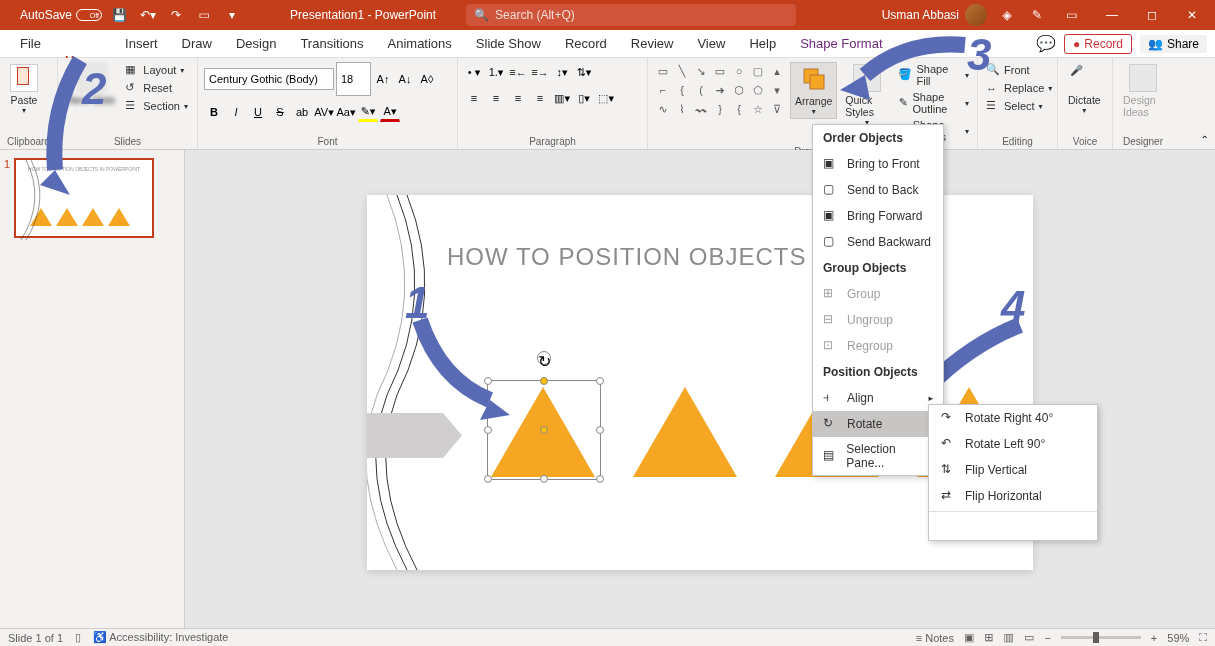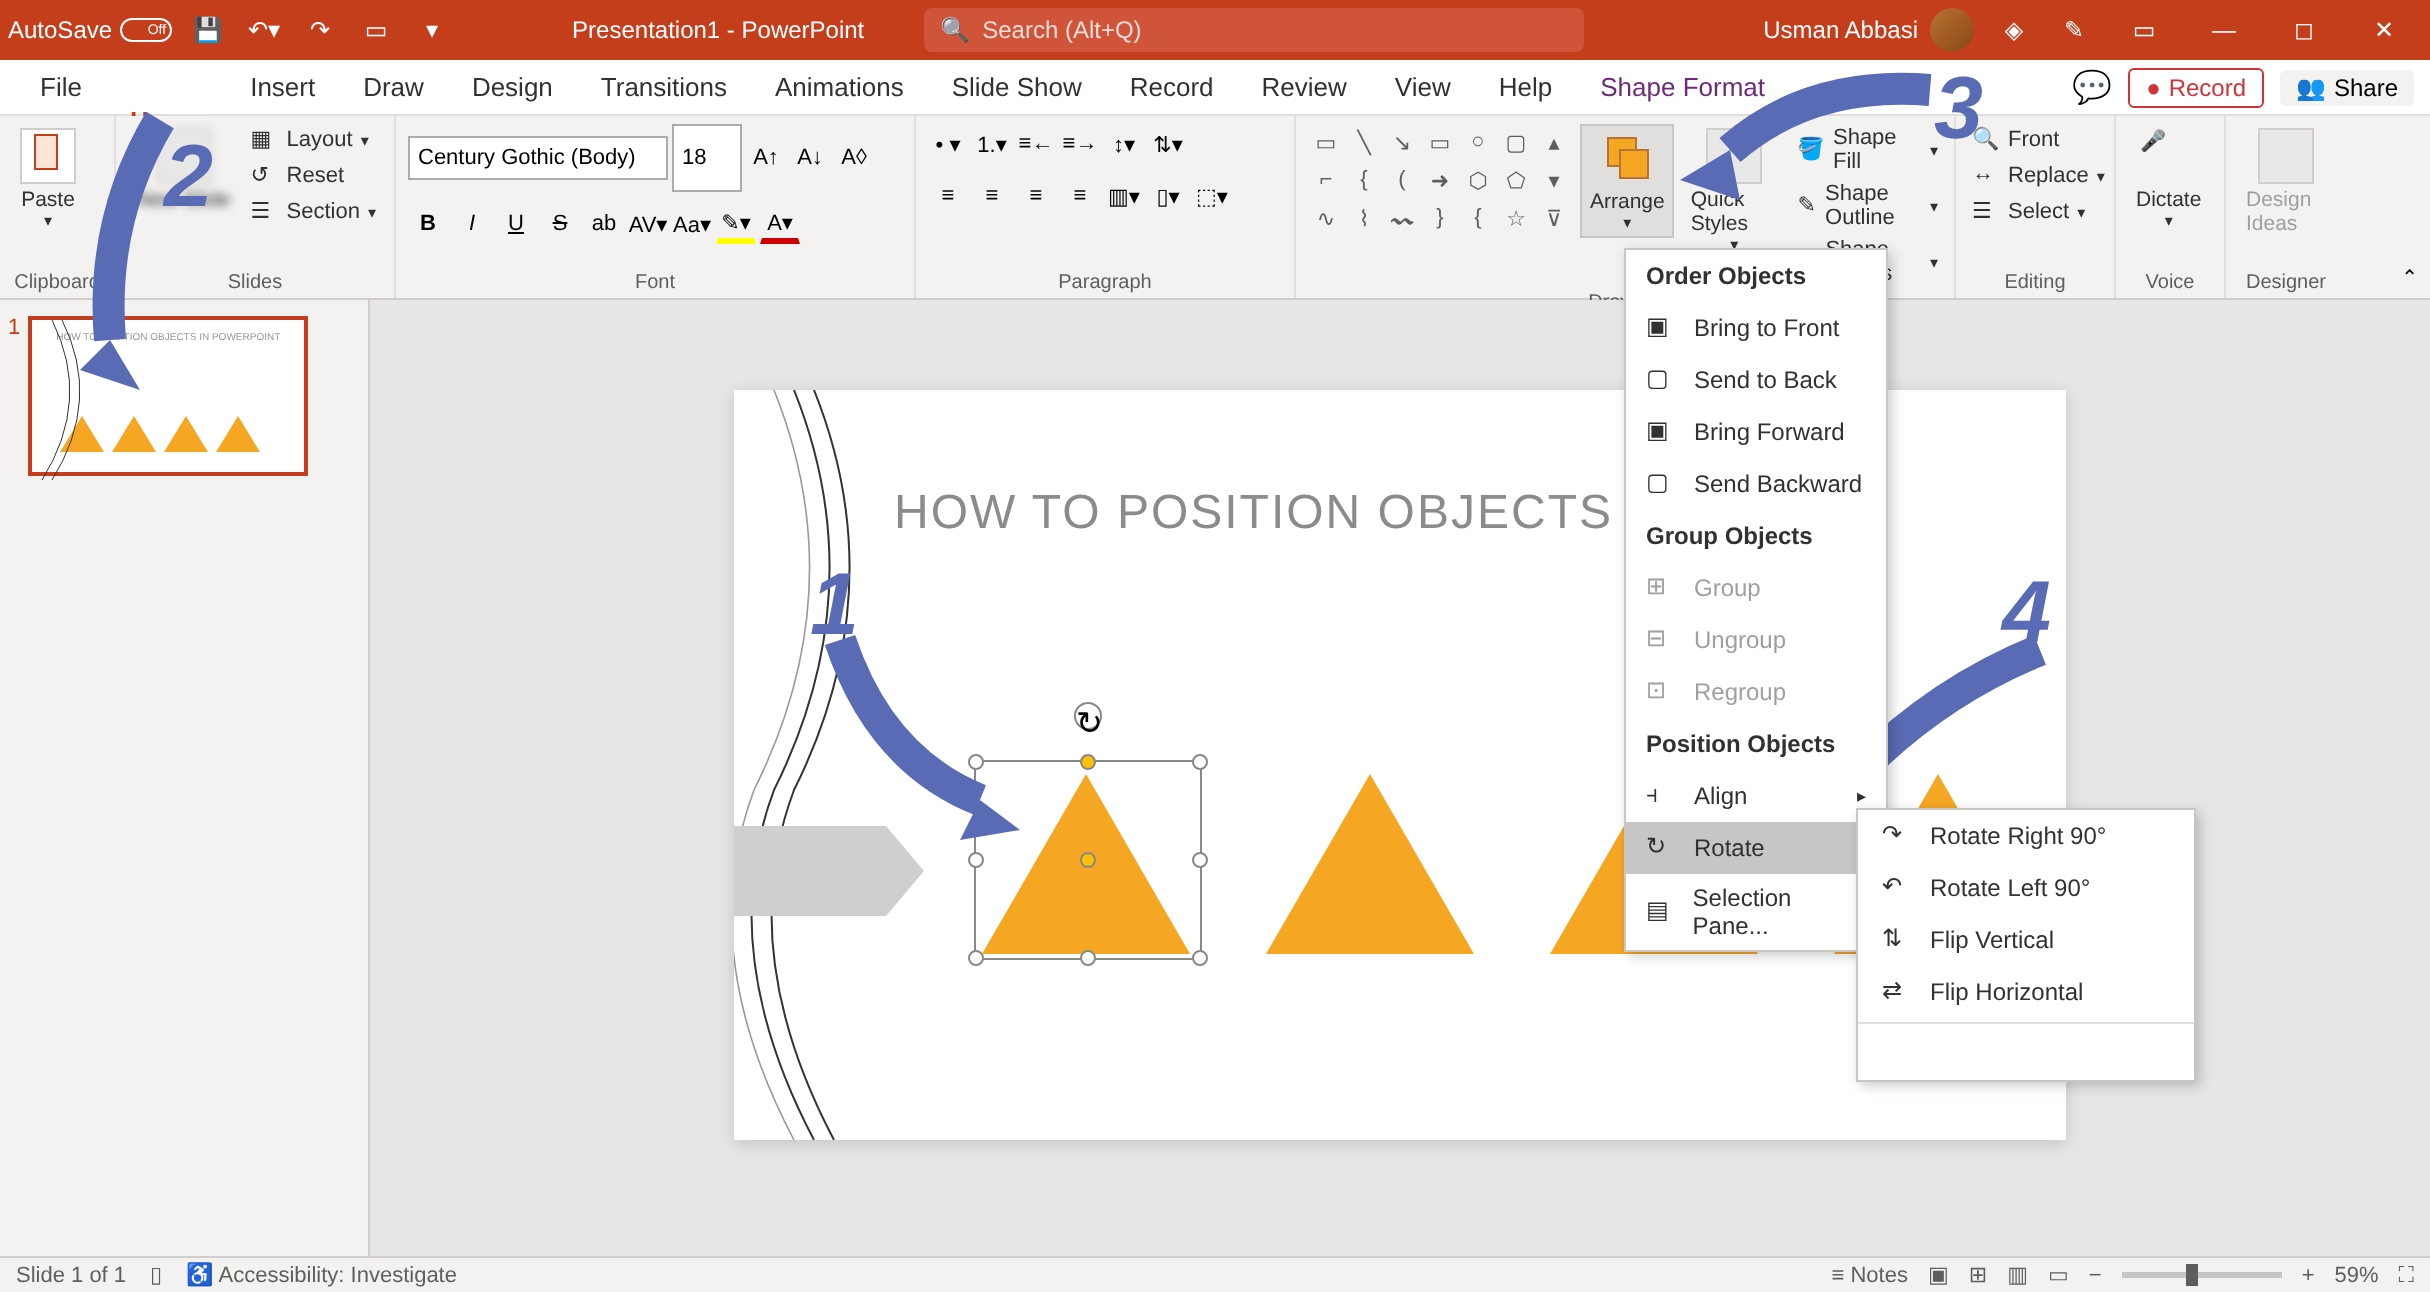--- a/index.html
+++ b/index.html
@@ -1,24 +1,24 @@
 <!DOCTYPE html>
 <html><head>
 <meta charset="utf-8">
 <style>
 * { box-sizing: border-box; margin: 0; padding: 0; font-family: 'Segoe UI', Arial, sans-serif; }
 body { width: 1215px; height: 646px; background: #f3f2f1; overflow: hidden; position: relative; }
 
 
 .titlebar { height: 30px; background: #c43e1c; display: flex; align-items: center; color: #fff; font-size: 12px; }
-.titlebar .left { display: flex; align-items: center; gap: 8px; padding-left: 4px; }
+.titlebar .left { display: flex; align-items: center; gap: 8px; padding-left: 20px; }
 .autosave-toggle { display: flex; align-items: center; gap: 4px; }
 .toggle-sw { width: 26px; height: 12px; border: 1px solid #fff; border-radius: 8px; display: inline-flex; align-items: center; justify-content: flex-end; padding: 0 2px; font-size: 7px; }
 .qat-btn { width: 20px; height: 20px; display: inline-flex; align-items: center; justify-content: center; cursor: pointer; }
-.titlebar .title { margin-left: 60px; }
+.titlebar .title { margin-left: 48px; }
 .search-box { width: 330px; height: 22px; background: #d0543a; border-radius: 4px; display: flex; align-items: center; padding: 0 8px; margin-left: 30px; color: #f0ddd7; }
 .titlebar .right { margin-left: auto; display: flex; align-items: center; gap: 10px; padding-right: 8px; }
 .user-area { display: flex; align-items: center; gap: 6px; }
 .avatar { width: 22px; height: 22px; border-radius: 50%; background: linear-gradient(135deg,#b87333,#8b4513); }
 .win-btn { width: 30px; height: 30px; display: flex; align-items: center; justify-content: center; cursor: pointer; }
 
 
 .ribbon-tabs { height: 28px; background: #fff; border-bottom: 1px solid #e1dfdd; display: flex; align-items: center; padding: 0 8px; gap: 0; }
 .tab { padding: 4px 12px; font-size: 13px; color: #323130; cursor: pointer; }
 .tab.active { border-bottom: 2px solid #c43e1c; color: #c43e1c; font-weight: 600; margin-top: 36px; }
@@ -449,21 +449,21 @@
     </div>
   <div class="menu-item">
       <span class="menu-ico">▤</span>
       <span>Selection Pane...</span>
     </div>
 </div>
 
 <div class="rotate-submenu">
   <div class="menu-item">
       <span class="menu-ico">↷</span>
-      <span>Rotate Right 90°</span>
+      <span>Rotate Right 40°</span>
     </div>
   <div class="menu-item">
       <span class="menu-ico">↶</span>
       <span>Rotate Left 90°</span>
     </div>
   <div class="menu-item">
       <span class="menu-ico">⇅</span>
       <span>Flip Vertical</span>
     </div>
   <div class="menu-item">

